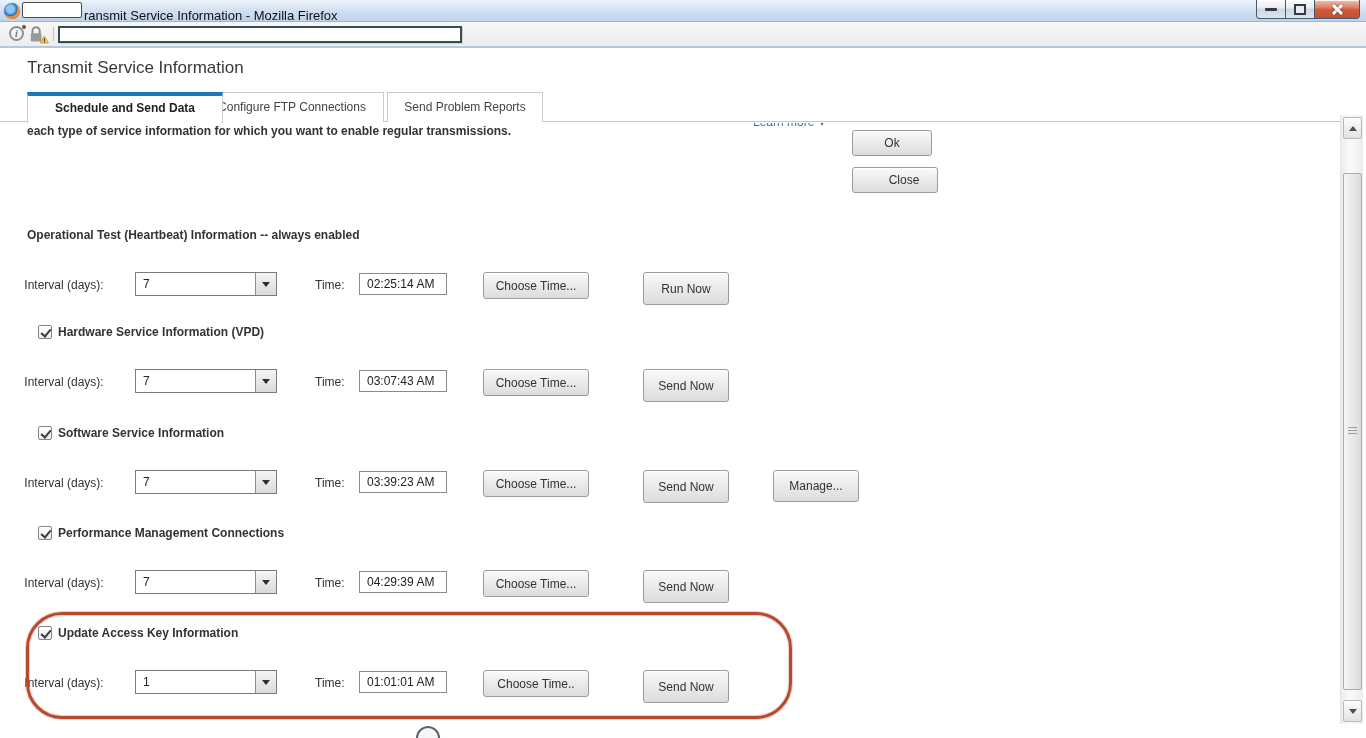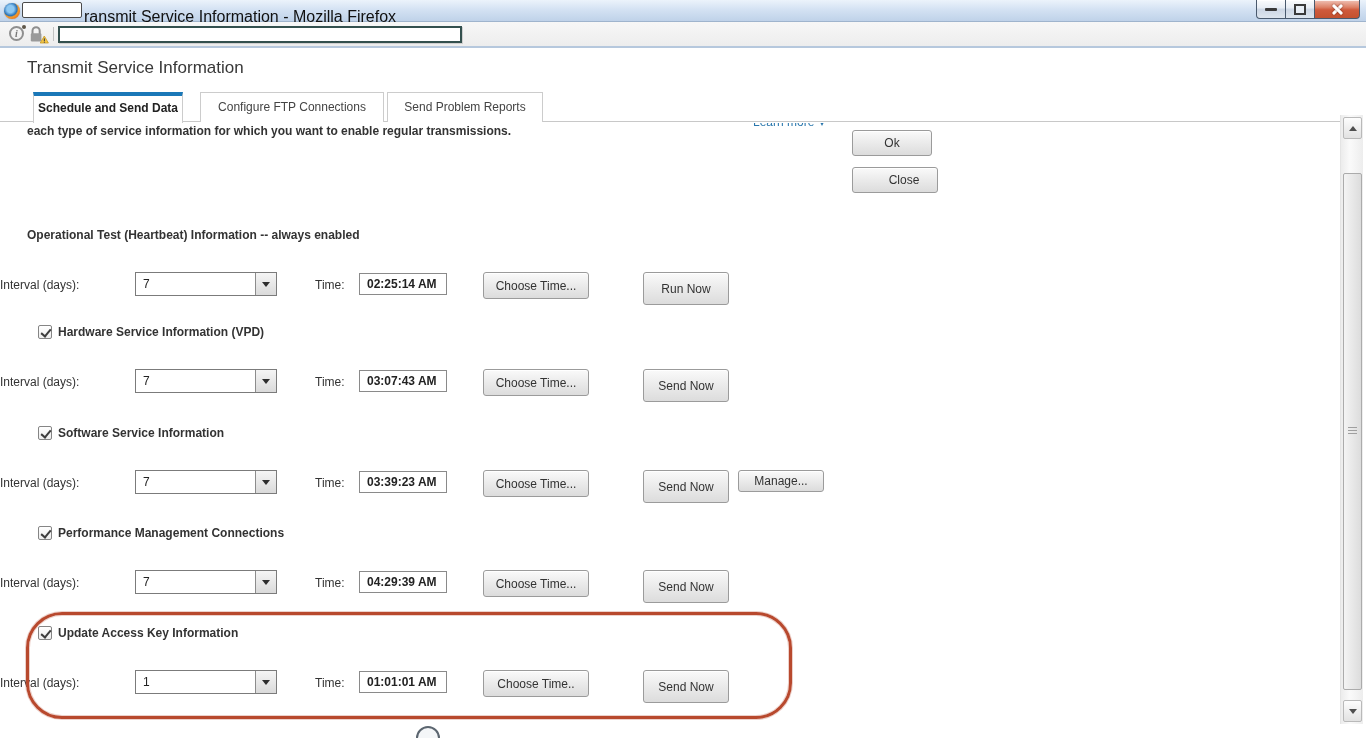--- a/index.html
+++ b/index.html
@@ -17,21 +17,21 @@
   }
   .ff-icon {
     position:absolute; left:4px; top:3px; width:16px; height:16px; border-radius:50%;
     background:radial-gradient(circle at 40% 38%, #8ec8f2 0 26%, #2a73b8 48%, #f79b28 58%, #e66a1a 82%, #d95510);
     box-shadow:0 0 1px rgba(0,0,0,.4);
   }
   .redact {
     position:absolute; left:22px; top:2px; width:60px; height:16px;
     background:#fff; border:1px solid #4a4a4a; border-radius:2px;
   }
-  .title-text { position:absolute; left:84px; top:8px; font-size:16px; color:#101010; white-space:nowrap; }
+  .title-text { position:absolute; left:84px; top:8px; font-size:13px; color:#101010; white-space:nowrap; }
   .win-controls { position:absolute; top:0; right:6px; height:20px; display:flex; }
   .win-btn {
     height:19px; border:1px solid #49596d; border-top:none;
     background:linear-gradient(#fbfcfd, #e6ecf4 45%, #ccd6e4 50%, #dde5ee);
     display:flex; align-items:center; justify-content:center;
     box-shadow:inset 0 1px 0 rgba(255,255,255,.8);
   }
   .win-btn.min  { width:30px; border-radius:0 0 0 4px; }
   .win-btn.rest { width:28px; border-left:none; border-right:none; }
   .win-btn.close{
@@ -83,21 +83,21 @@
 
   .tabbar { position:absolute; left:0; top:92px; width:1340px; height:30px; border-bottom:1px solid #c8c8c8; }
   .tab {
     position:absolute; top:0; height:30px; background:#fff; border:1px solid #ccc; border-bottom:none;
     font-size:12px; color:#444; text-align:center; line-height:28px; cursor:default; white-space:nowrap;
   }
   .tab.active {
     height:31px; z-index:2; border-top:4px solid #1a78b8;
     font-weight:bold; color:#222; line-height:25px;
   }
-  .tab1 { left:33px;  width:150px; }
+  .tab1 { left:27px;  width:196px; }
   .tab2 { left:200px; width:184px; }
   .tab3 { left:387px; width:156px; }
 
   
   .scrollview { position:absolute; left:0; top:123px; width:1340px; height:615px; overflow:hidden; }
   .intro { position:absolute; left:27px; top:1px; font-size:12px; color:#333; white-space:nowrap;font-weight:bold; }
   .learn-more { position:absolute; left:753px; top:-8px; font-size:12px; color:#2a77ad; white-space:nowrap; }
   .learn-more .caret { font-size:10px; margin-left:5px; }
 
   .btn {
@@ -116,37 +116,37 @@
   .checkbox {
     position:absolute; left:38px; top:1px; width:14px; height:14px;
     border:1px solid #858585; border-radius:2px;
     background:linear-gradient(#fff, #ededed);
   }
   .checkbox::after {
     content:""; position:absolute; left:4px; top:1px; width:4px; height:8px;
     border-right:2px solid #3d3d3d; border-bottom:2px solid #3d3d3d; transform:rotate(40deg);
   }
   .row { position:absolute; left:0; top:45px; height:28px; width:100%; }
-  .interval-lbl { position:absolute; left:0; top:6px; width:128px; text-align:left; font-size:12px; color:#333; }
+  .interval-lbl { position:absolute; left:0; top:6px; width:128px; text-align:center; font-size:12px; color:#333; }
   .combo { position:absolute; left:135px; top:0; width:142px; height:24px; border:1px solid #7b7b7b; background:#fff; }
   .combo-val { position:absolute; left:7px; top:4px; font-size:12px; color:#222; }
   .combo-btn {
     position:absolute; right:0; top:0; width:21px; height:100%;
     border-left:1px solid #8c8c8c; background:linear-gradient(#f5f5f5, #dadada);
     display:flex; align-items:center; justify-content:center;
   }
   .tri-down { width:0; height:0; border-left:4px solid transparent; border-right:4px solid transparent; border-top:5px solid #2e2e2e; }
   .time-lbl { position:absolute; left:315px; top:6px; font-size:12px; color:#333; }
   .time-input {
     position:absolute; left:359px; top:1px; width:88px; height:22px;
-    border:1px solid #8a8a8a; font-family:inherit; font-size:12px; color:#222; padding-left:7px; outline:none;font-weight:bold;
+    border:1px solid #8a8a8a; font-family:inherit; font-size:12px; color:#222; padding-left:7px; outline:none;
   }
   .choose-btn { position:absolute; left:483px; top:0; width:106px; height:27px; }
   .action-btn { position:absolute; left:643px; top:0; width:86px;  height:33px; }
-  .manage-btn { position:absolute; left:738px; top:0; width:86px;  height:22px; }
+  .manage-btn { position:absolute; left:773px; top:0; width:86px;  height:32px; }
 
   .highlight-oval {
     position:absolute; left:26px; top:489px; width:766px; height:107px;
     border:3px solid #b8492e; border-radius:36px; pointer-events:none;
     box-shadow:0 0 0 1px rgba(184,73,46,.25), inset 0 0 0 1px rgba(184,73,46,.25);
   }
 
   
   .scrollbar {
     position:absolute; left:1340px; top:115px; width:23px; height:609px;

